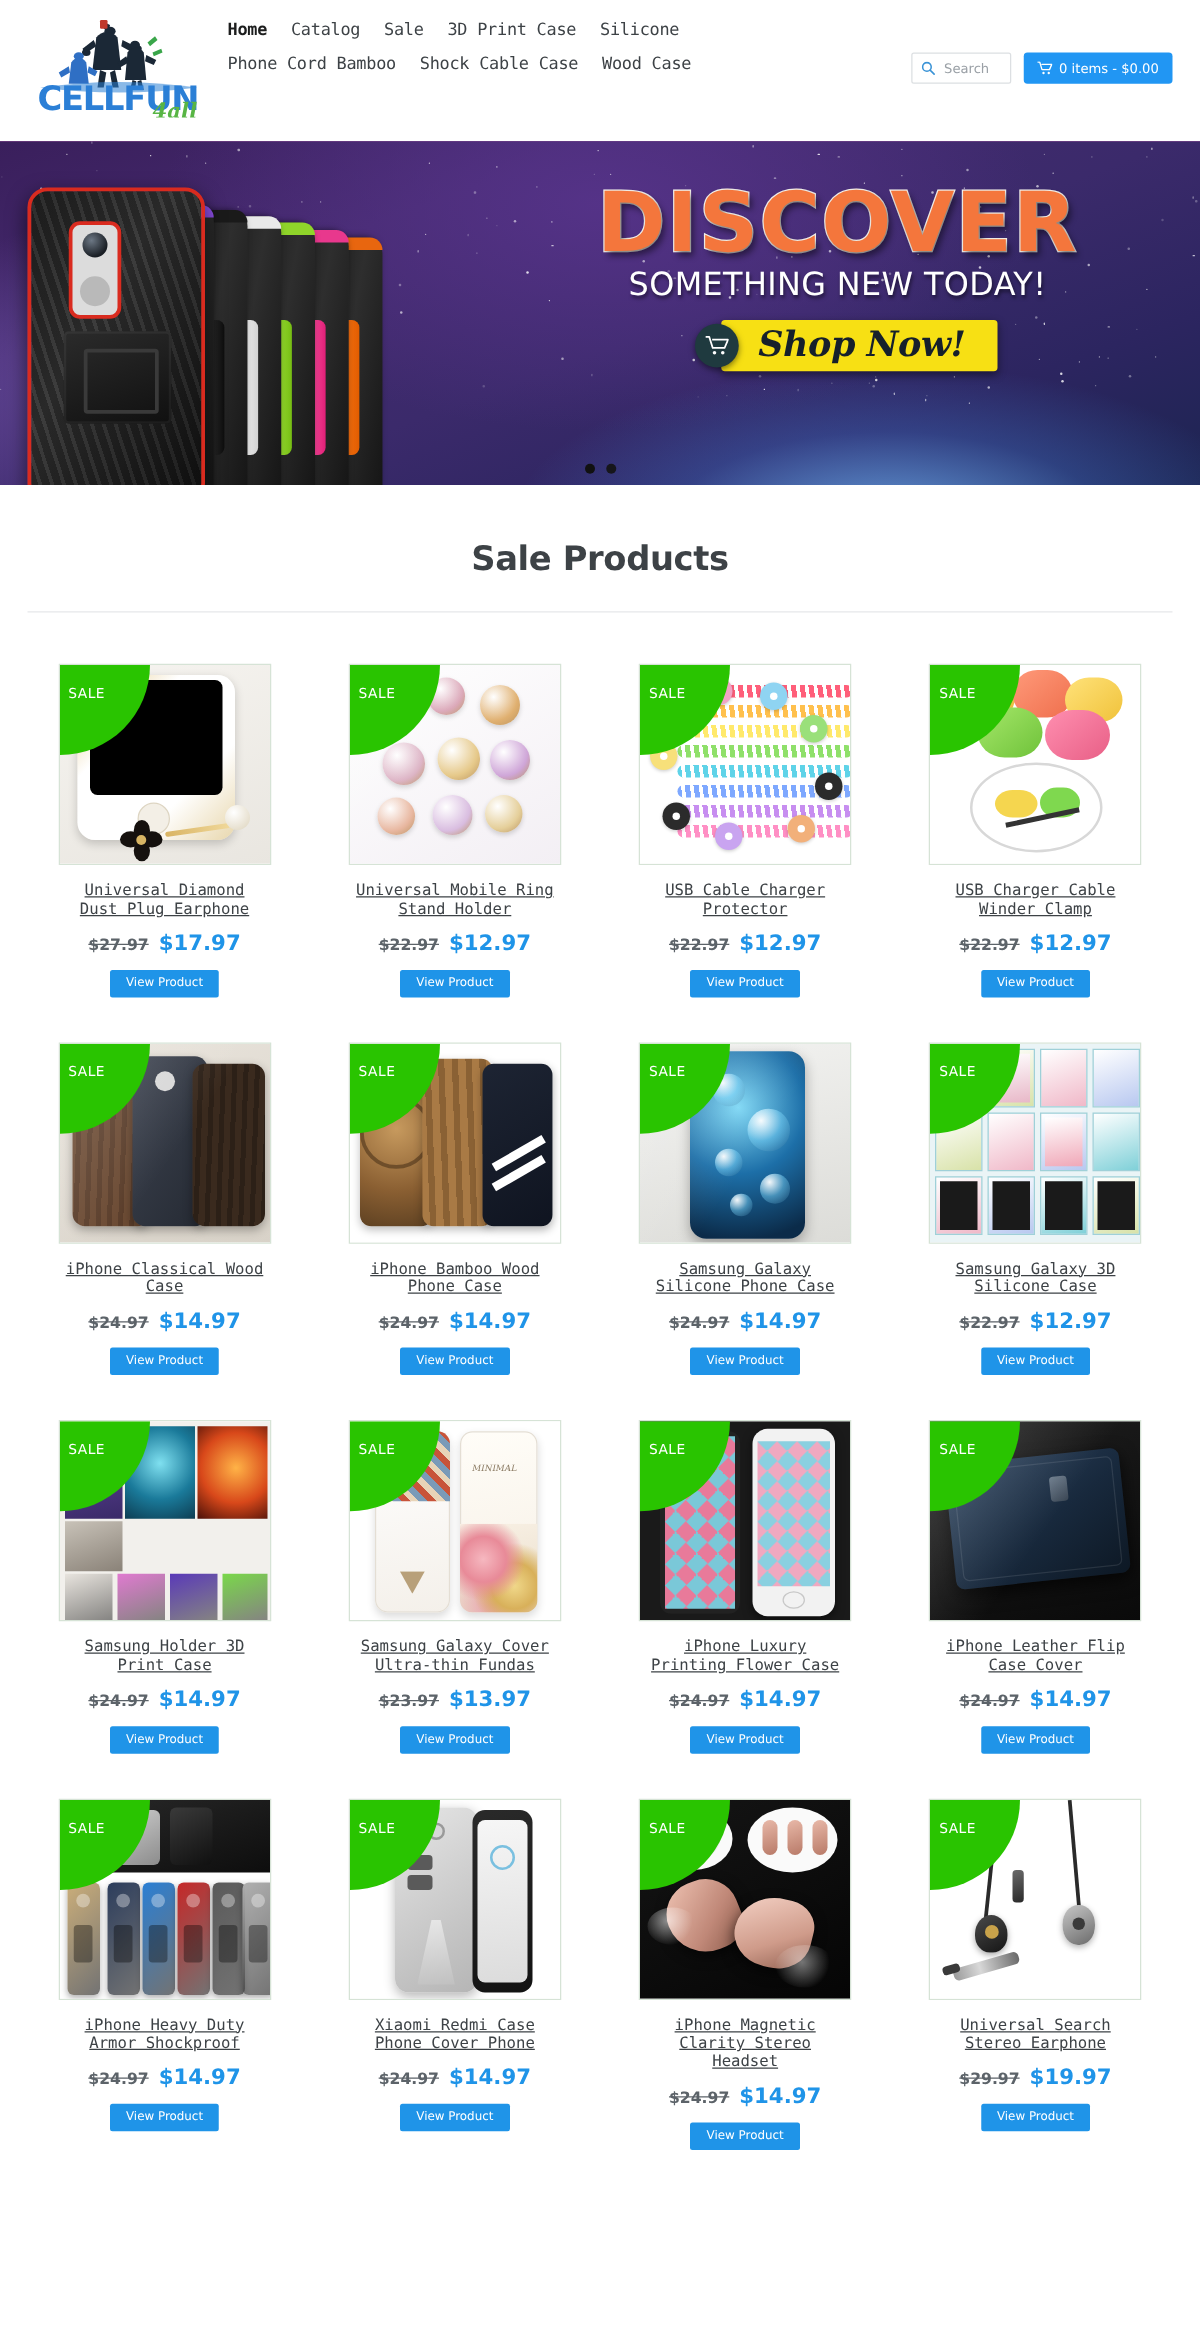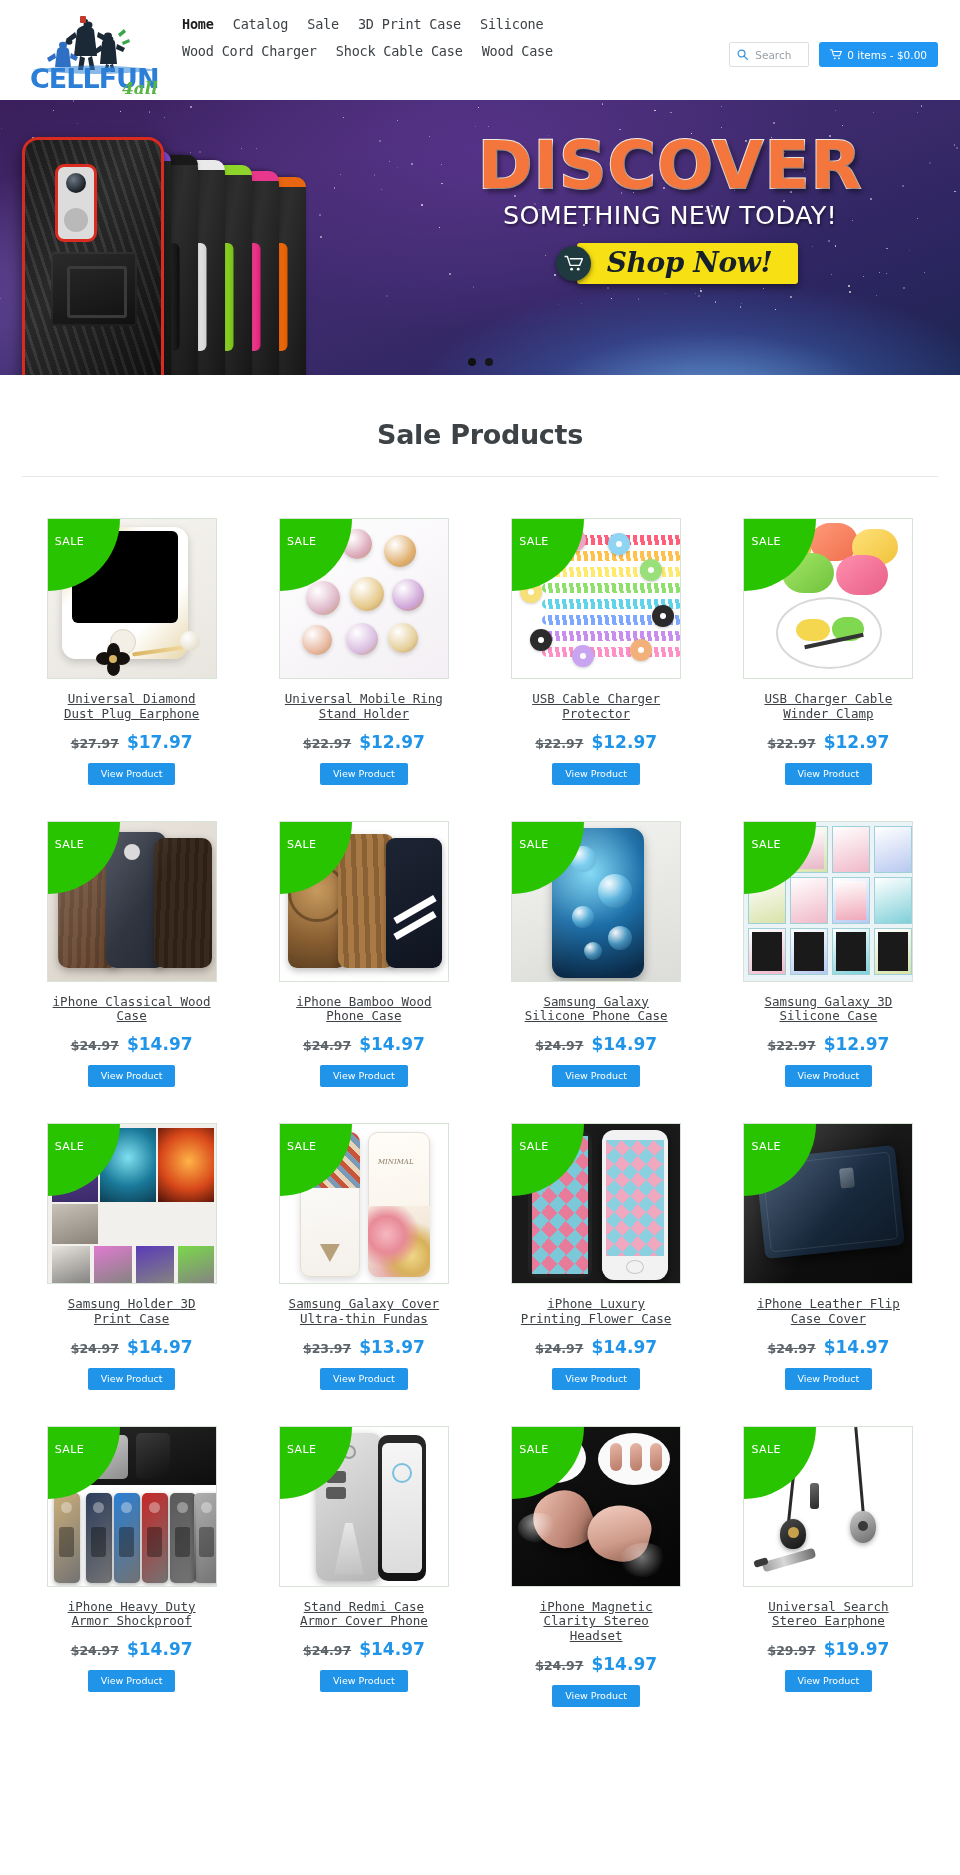--- a/index.html
+++ b/index.html
@@ -101,20 +101,21 @@
   }
   .cart-icon { line-height: 0; }
 
   
   .hero {
     position: relative;
     width: 960px;
     height: 275px;
     overflow: hidden;
     background: #701a75;
+    margin-top: 13px;
   }
   .hero-bg {
     position: absolute;
     inset: 0;
     background:
       radial-gradient(ellipse 420px 180px at 74% 112%, rgba(120,190,255,0.80) 0%, rgba(70,130,220,0.30) 42%, rgba(0,0,0,0) 72%),
       radial-gradient(ellipse 300px 200px at 10% 72%, rgba(150,120,220,0.45) 0%, rgba(0,0,0,0) 68%),
       radial-gradient(ellipse 500px 260px at 50% 18%, rgba(88,52,140,0.85) 0%, rgba(0,0,0,0) 70%),
       linear-gradient(160deg, #3a1f5c 0%, #442a6e 28%, #3b2a6b 55%, #2c2560 78%, #1d2552 100%);
   }
@@ -410,21 +411,21 @@
 
   <nav class="nav-block">
     <div class="nav-row">
       <a class="nav-link active" href="#">Home</a>
       <a class="nav-link" href="#">Catalog</a>
       <a class="nav-link" href="#">Sale</a>
       <a class="nav-link" href="#">3D Print Case</a>
       <a class="nav-link" href="#">Silicone</a>
     </div>
     <div class="nav-row">
-      <a class="nav-link" href="#">Wood Cord Charger</a>
+      <a class="nav-link" href="#">Phone Cord Bamboo</a>
       <a class="nav-link" href="#">Shock Cable Case</a>
       <a class="nav-link" href="#">Wood Case</a>
     </div>
   </nav>
 
   <div class="header-right">
     <div class="search-box">
       <span class="search-icon">
         <svg width="11" height="11" viewBox="0 0 16 16">
           <circle cx="6.6" cy="6.6" r="5" fill="none" stroke="#3a93d6" stroke-width="1.8"></circle>
@@ -1027,21 +1028,21 @@
         <div style="position:absolute;left:46px;top:60px;width:20px;height:12px;border-radius:3px;background:#5a5a5a"></div>
         <div style="position:absolute;left:54px;top:96px;width:30px;height:52px;background:linear-gradient(170deg,#e8e8e8,#c0c0c0);clip-path:polygon(38% 0,62% 0,100% 100%,0 100%)"></div>
         <div style="position:absolute;left:98px;top:8px;width:48px;height:146px;border-radius:10px;background:linear-gradient(160deg,#2a2a2a,#121212)"></div>
         <div style="position:absolute;left:102px;top:16px;width:40px;height:130px;border-radius:6px;background:linear-gradient(175deg,#f6f6f6,#dcdcdc)"></div>
         <div style="position:absolute;left:112px;top:36px;width:20px;height:20px;border-radius:50%;border:2px solid #7ac0e0"></div>
       </div>
         <span class="sale-badge">
           <span>SALE</span>
         </span>
       </a>
-      <a class="card-title" href="#">Stand Redmi Case Armor Cover Phone</a>
+      <a class="card-title" href="#">Xiaomi Redmi Case Phone Cover Phone</a>
       <div class="price-row">
         <span class="price-old">$24.97</span>
         <span class="price-new">$14.97</span>
       </div>
       <button class="view-btn">View Product</button>
     </div>
     <div class="card">
       <a class="thumb-link" href="#">
         <div class="thumb-art" style="background:linear-gradient(150deg,#151515,#050505)">
         <div style="position:absolute;left:12px;top:6px;width:62px;height:50px;border-radius:50%;background:#fafafa"></div>

